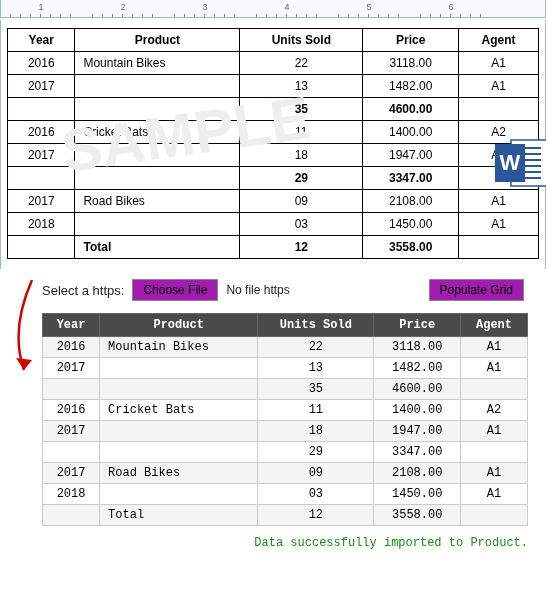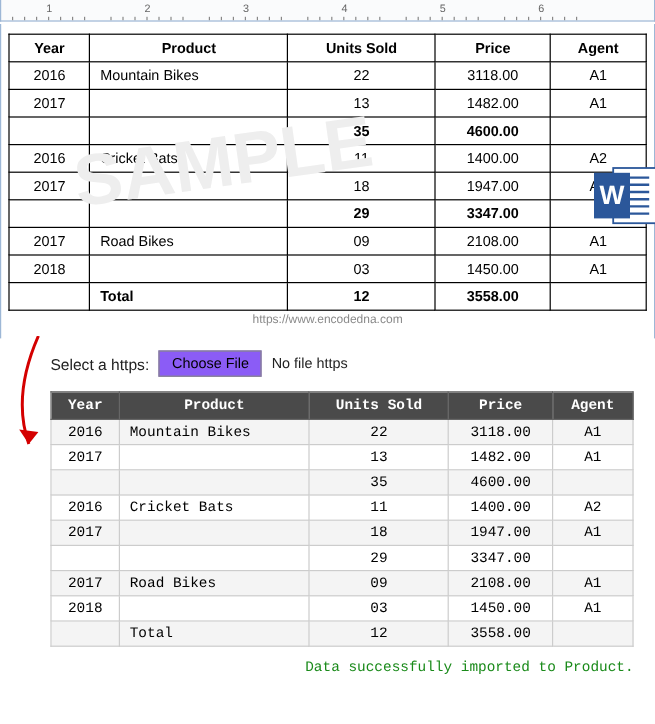--- a/index.html
+++ b/index.html
@@ -95,21 +95,21 @@
     padding: 10px 22px 8px 42px;
     display: flex;
     align-items: center;
     gap: 8px;
   }
   .label { font-size: 13px; color: #222; }
   .btn {
     font-family: Arial, sans-serif;
     font-size: 12px;
     padding: 3px 10px;
-    background: #8b5cf6;
+    background: #a21caf;
     border: 1px solid #888;
     cursor: pointer;
   }
   .file-status { font-size: 12px; color: #222; }
   .spacer { flex: 1; }
   .grid-panel {
     padding: 4px 18px 4px 42px;
   }
   .grid-table {
     border-collapse: collapse;
@@ -283,35 +283,35 @@
         <tr class="bold">
           <td></td>
           <td class="left">Total</td>
           <td>12</td>
           <td>3558.00</td>
           <td></td>
         </tr>
       </tbody>
   </table>
 
-  <div class="credit">https://www.encodedna.com</div>
 </div>
 
 <div class="arrow">
   <svg viewBox="0 0 40 110">
     <path d="M 30 0 Q 8 50 22 90" stroke="#d40000" stroke-width="2.5" fill="none"></path>
     <polygon points="22,90 14,78 30,80" fill="#d40000"></polygon>
   </svg>
 </div>
 
 <div class="controls">
   <span class="label">Select a https:</span>
   <button class="btn">Choose File</button>
   <span class="file-status">No file https</span>
   <span class="spacer"></span>
+  <button class="btn">Populate Grid</button>
 </div>
 
 <div class="grid-panel">
   <table class="grid-table">
     <thead>
         <tr id="gt-head">
           <th>Year</th>
           <th>Product</th>
           <th>Units Sold</th>
           <th>Price</th>

